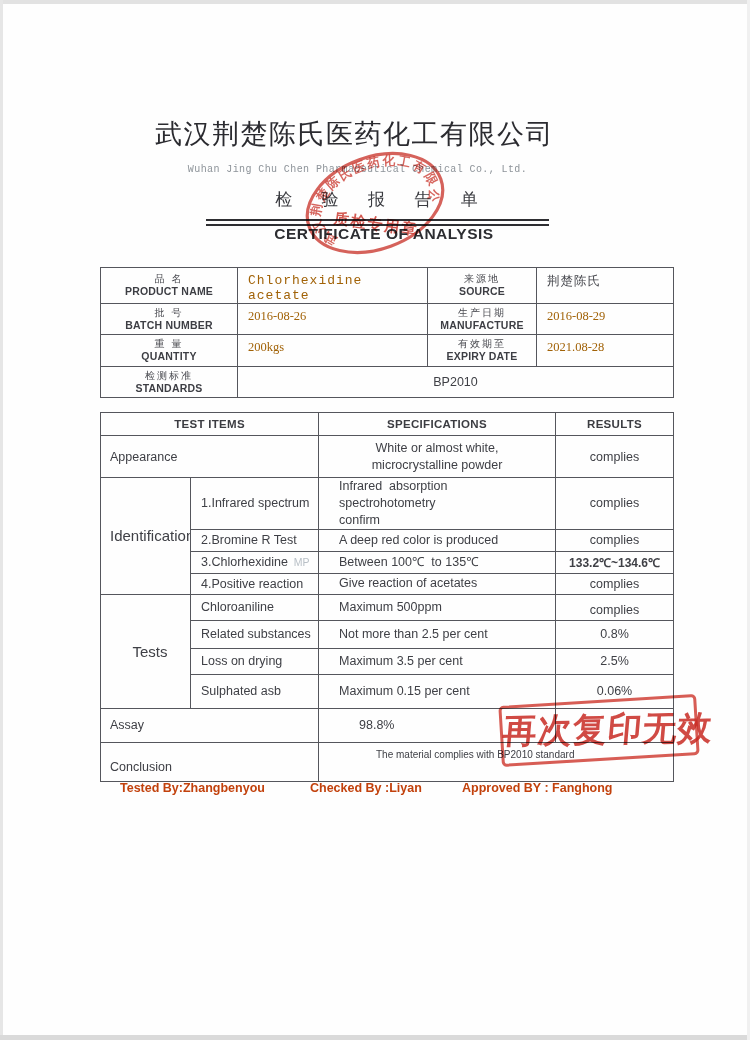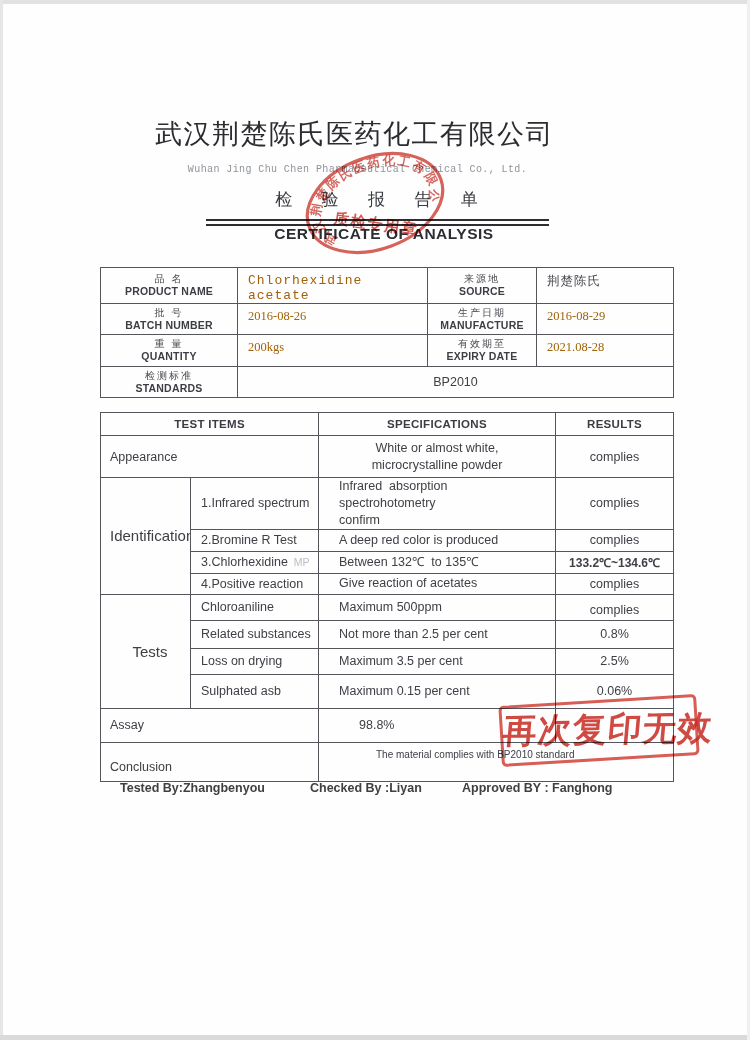--- a/index.html
+++ b/index.html
@@ -52,21 +52,21 @@
   .spec-center{text-align:center;padding-left:0;}
   .result{text-align:center;vertical-align:middle;font-size:12.5px;}
   .result-strong{font-weight:600;font-size:12px;}
   .rowlabel{padding-left:9px;font-size:12.5px;vertical-align:middle;}
   .concl-label{vertical-align:bottom;padding-bottom:7px;}
   .assay-val{padding-left:40px;font-size:12.5px;vertical-align:middle;}
   .concl-val{padding:6px 0 0 57px;font-size:10px;vertical-align:top;}
   .note{color:#b9c0c7;font-size:10.5px;margin-left:6px;}
 
   
-  .signs{position:absolute;left:100px;top:781px;width:573px;height:20px;font-size:12.5px;font-weight:600;color:#404040;}
+  .signs{position:absolute;left:100px;top:781px;width:573px;height:20px;font-size:12.5px;font-weight:600;color:#c2410c;}
   .sig-tested{position:absolute;left:20px;top:0;}
   .sig-checked{position:absolute;left:210px;top:0;}
   .sig-approved{position:absolute;left:362px;top:0;}
 </style>
 </head>
 <body>
 
 <div class="page">
   <div class="edge-top"></div>
   <div class="edge-left"></div>
@@ -172,21 +172,21 @@
     </tr>
     <tr style="height:22px">
       <td class="tname">2.Bromine R Test</td>
       <td class="spec">A deep red color is produced</td>
       <td class="result">complies</td>
     </tr>
     <tr style="height:22px">
       <td class="tname">
         <span>3.Chlorhexidine</span><span class="note">MP</span>
       </td>
-      <td class="spec">Between 132℃  to 135℃</td>
+      <td class="spec">Between 100℃  to 135℃</td>
       <td class="result result-strong">133.2℃~134.6℃</td>
     </tr>
     <tr style="height:21px">
       <td class="tname">4.Positive reaction</td>
       <td class="spec">Give reaction of acetates</td>
       <td class="result">complies</td>
     </tr>
     <tr style="height:26px">
       <td class="group" rowspan="4">Tests</td>
       <td class="tname">Chloroaniline</td>

